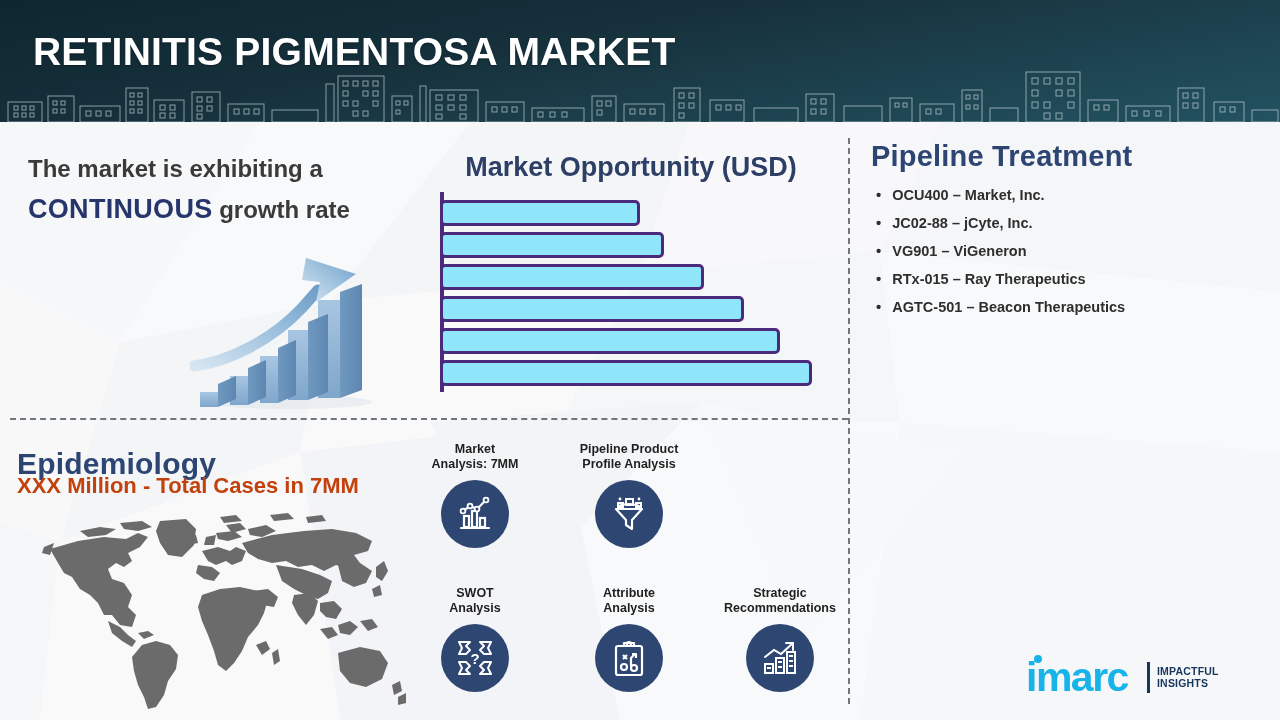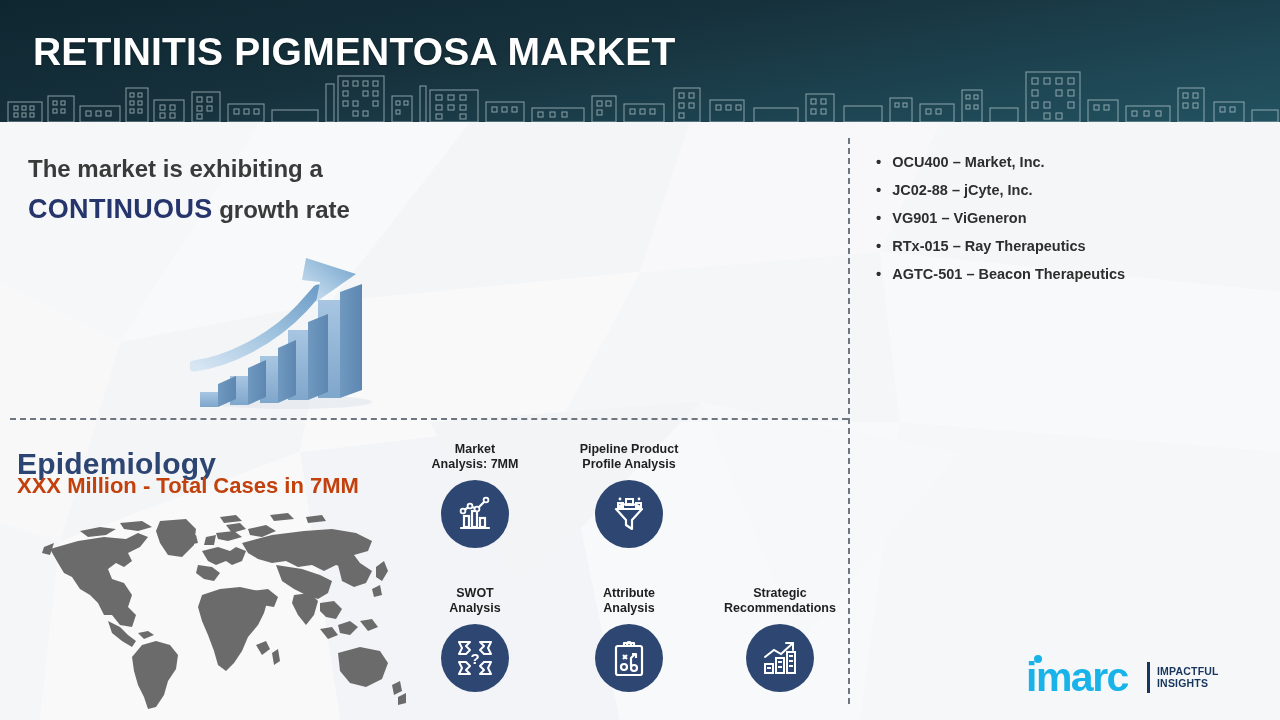--- a/index.html
+++ b/index.html
@@ -356,22 +356,35 @@
         <polygon points="28,134 46,126 46,149 28,157" fill="url(#barSide)"></polygon>
         <polygon points="10,142 28,134 46,126 28,134" fill="url(#barTop)"></polygon>
         <rect x="10" y="142" width="18" height="15" fill="url(#barFace)"></rect>
       </g>
 
       <path d="M4,116 C36,112 80,92 112,58 L128,40" stroke="url(#arrGrad)" stroke-width="11" fill="none" stroke-linecap="round"></path>
       <polygon points="116,8 166,24 126,52 130,32 112,30" fill="url(#arrGrad)"></polygon>
     </svg>
   </div>
 
+  <div class="chart-panel">
+    <div class="chart-title">Market Opportunity (USD)</div>
+    <div class="chart-area">
+      <div class="axis-y" style="background: rgb(74, 42, 122);"></div>
+      <div class="bar" style="top: 4px; width: 200px; background: rgb(143, 230, 251); border-color: rgb(74, 42, 122);"></div>
+      <div class="bar" style="top: 36px; width: 224px; background: rgb(143, 230, 251); border-color: rgb(74, 42, 122);"></div>
+      <div class="bar" style="top: 68px; width: 264px; background: rgb(143, 230, 251); border-color: rgb(74, 42, 122);"></div>
+      <div class="bar" style="top: 100px; width: 304px; background: rgb(143, 230, 251); border-color: rgb(74, 42, 122);"></div>
+      <div class="bar" style="top: 132px; width: 340px; background: rgb(143, 230, 251); border-color: rgb(74, 42, 122);"></div>
+      <div class="bar" style="top: 164px; width: 372px; background: rgb(143, 230, 251); border-color: rgb(74, 42, 122);"></div>
+    </div>
+  </div>
 
   <div class="pipeline-panel">
+    <div class="pipeline-title">Pipeline Treatment</div>
     <ul class="pipeline-list">
       <li class="pipeline-item">
         <span class="dot">•</span>
         <span>OCU400 – Market, Inc.</span>
       </li>
       <li class="pipeline-item">
         <span class="dot">•</span>
         <span>JC02-88 – jCyte, Inc.</span>
       </li>
       <li class="pipeline-item">

